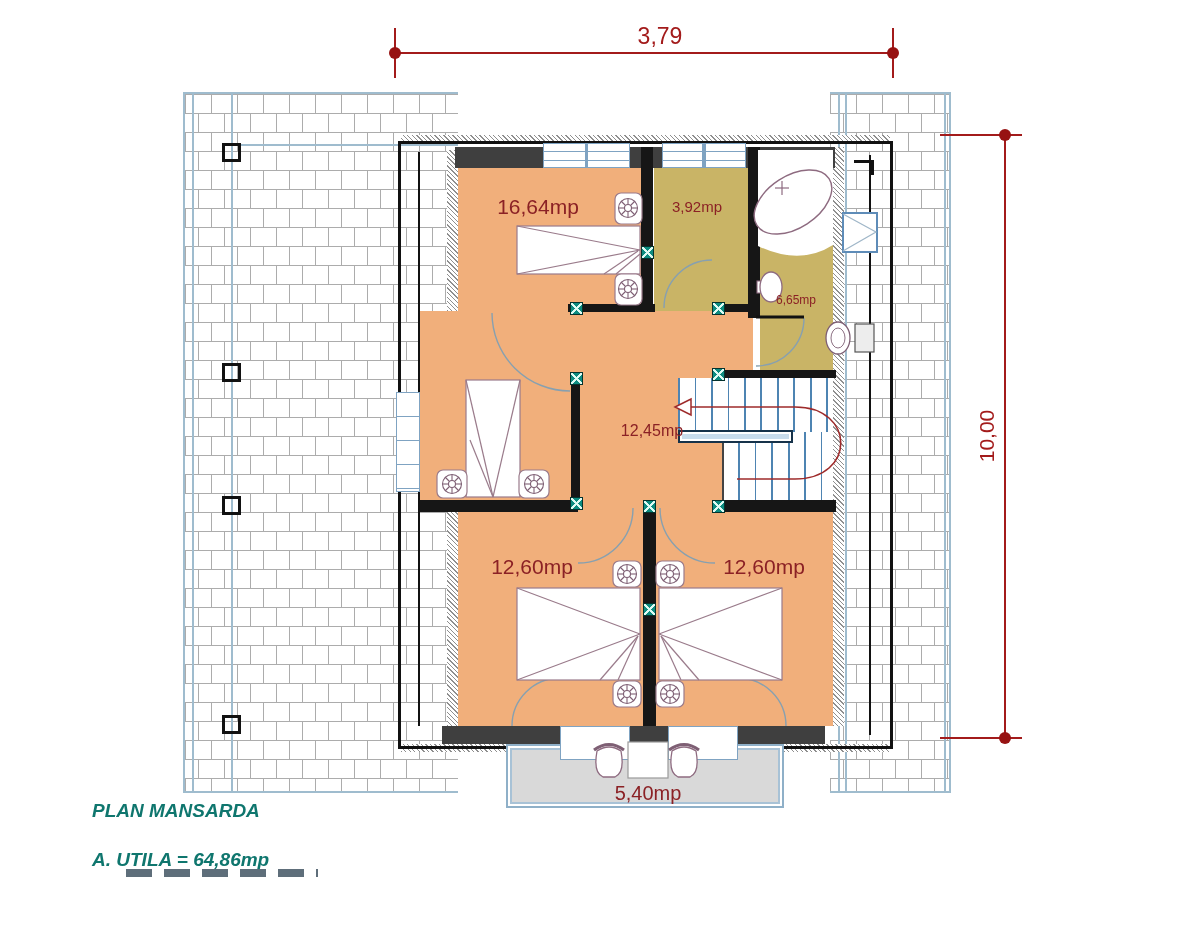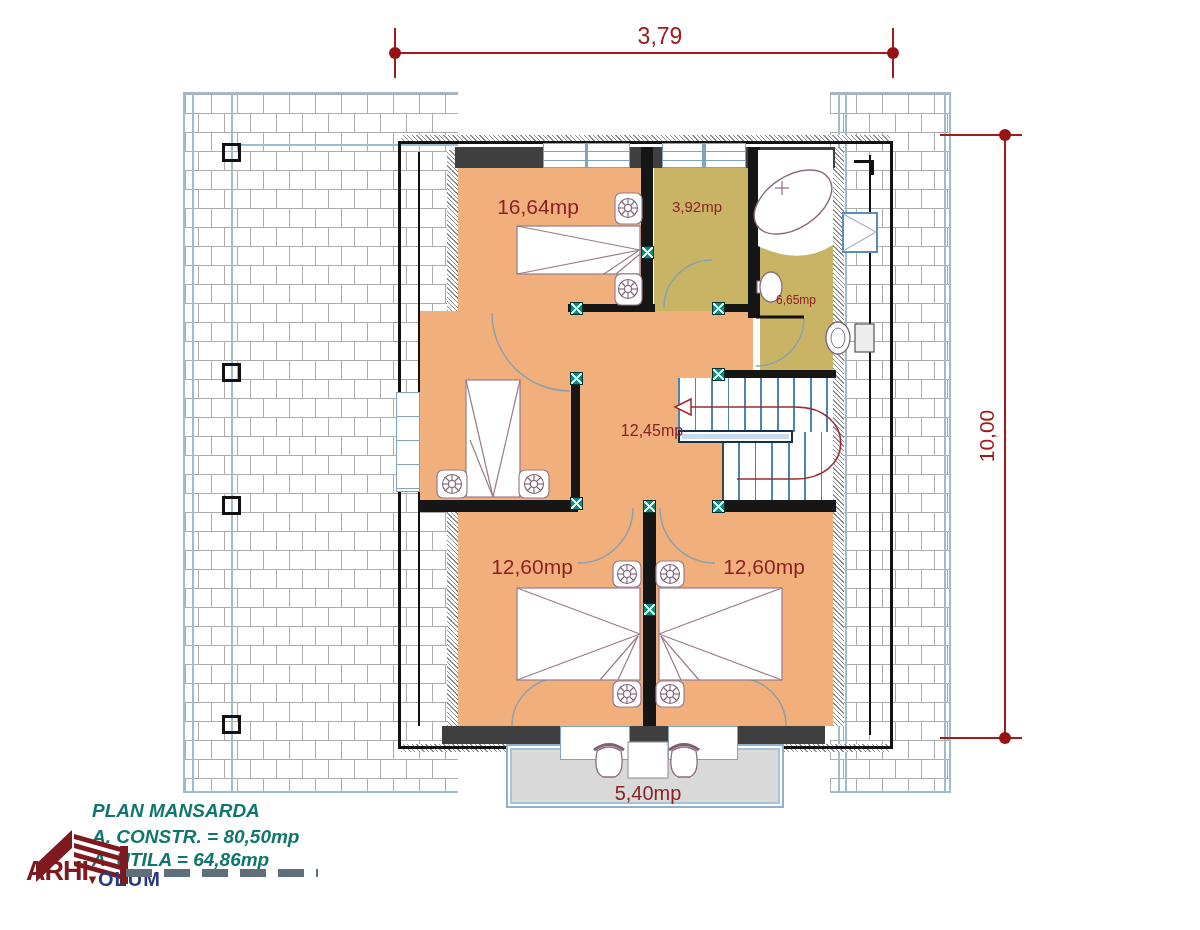--- a/index.html
+++ b/index.html
@@ -330,31 +330,17 @@
   <div class="dimtext" style="left:660px;top:36px;font-size:23px;">3,79</div>
 
   <div class="abs dimline" style="left:940px;top:134px;width:82px;height:2px;"></div>
   <div class="abs dimline" style="left:940px;top:737px;width:82px;height:2px;"></div>
   <div class="abs dimline" style="left:1004px;top:135px;width:2px;height:603px;"></div>
   <div class="abs dimdot" style="left:999px;top:129px;"></div>
   <div class="abs dimdot" style="left:999px;top:732px;"></div>
   <div class="dimtext" style="left:987px;top:436px;font-size:21px;transform:translate(-50%,-50%) rotate(-90deg);">10,00</div>
 
   <div class="abs titleblock" style="left:92px;top:800px;font-size:19px;">PLAN MANSARDA</div>
-  <div class="abs titleblock" style="left:92px;top:826px;font-size:19px;">A. CONSTR. = 80,50mp</div>
   <div class="abs titleblock" style="left:92px;top:849px;font-size:19px;">A. UTILA = 64,86mp</div>
 
-  <div class="abs" style="left:20px;top:824px;width:300px;height:84px;">
-    <svg width="110" height="80" viewBox="0 0 110 80" style="left:14px;top:2px;">
-      <polygon points="2,56 2,38 38,4 38,22" fill="#7E1A1F"></polygon>
-      <polygon points="40,8 90,22 90,27 40,13" fill="#7E1A1F"></polygon>
-      <polygon points="40,17 90,31 90,36 40,22" fill="#7E1A1F"></polygon>
-      <polygon points="40,26 90,40 90,45 40,31" fill="#7E1A1F"></polygon>
-      <polygon points="40,35 90,49 90,54 40,40" fill="#7E1A1F"></polygon>
-      <rect x="86" y="20" width="8" height="38" fill="#7E1A1F"></rect>
-    </svg>
-    <span class="abs" style="left:6px;top:32px;font-size:27px;font-weight:bold;color:#7E1A1F;letter-spacing:-1px;">ARHI</span>
-    <span class="abs" style="left:66px;top:48px;font-size:13px;color:#7E1A1F;">▼</span>
-    <span class="abs" style="left:78px;top:44px;font-size:20px;font-weight:bold;color:#2B3A7E;letter-spacing:1px;">OLUM</span>
-  </div>
   <div class="abs dashes" style="left:126px;top:869px;width:192px;height:8px;"></div>
 
 </div>
 
 </body></html>

